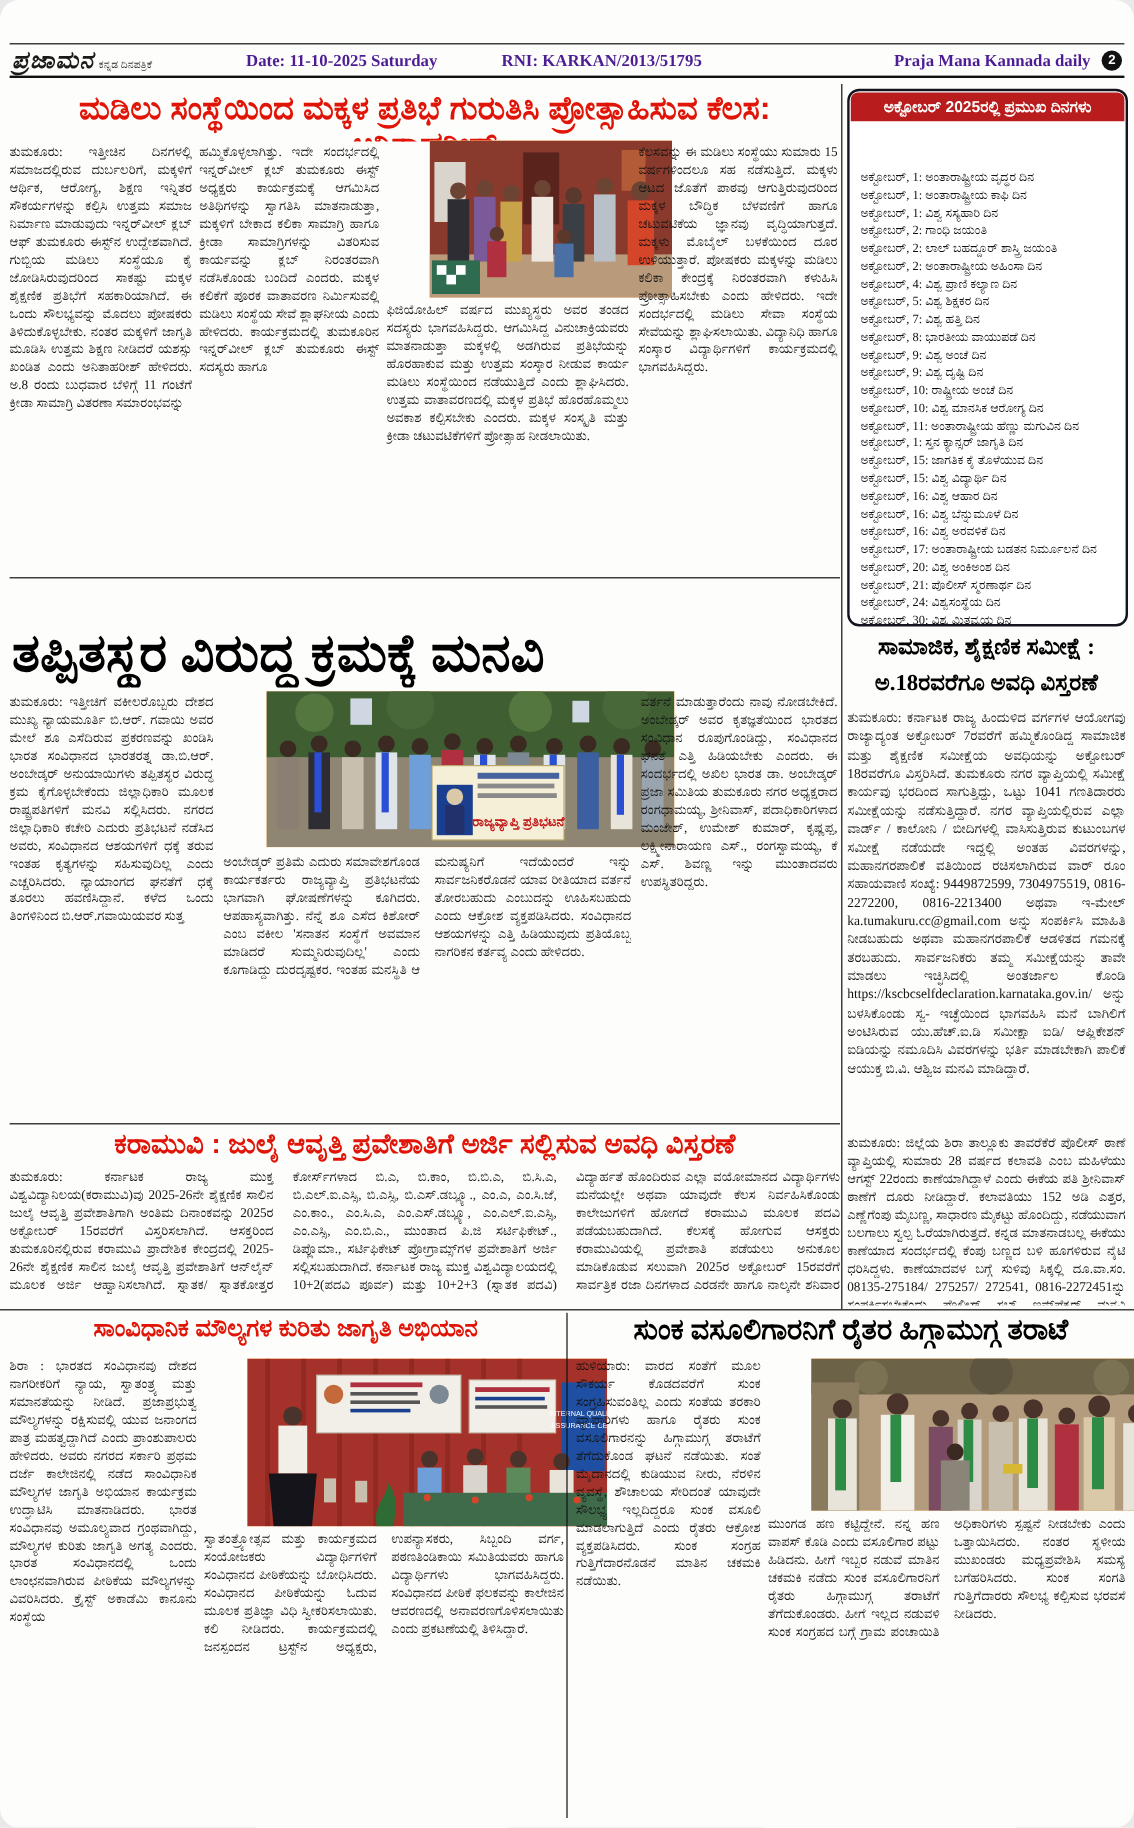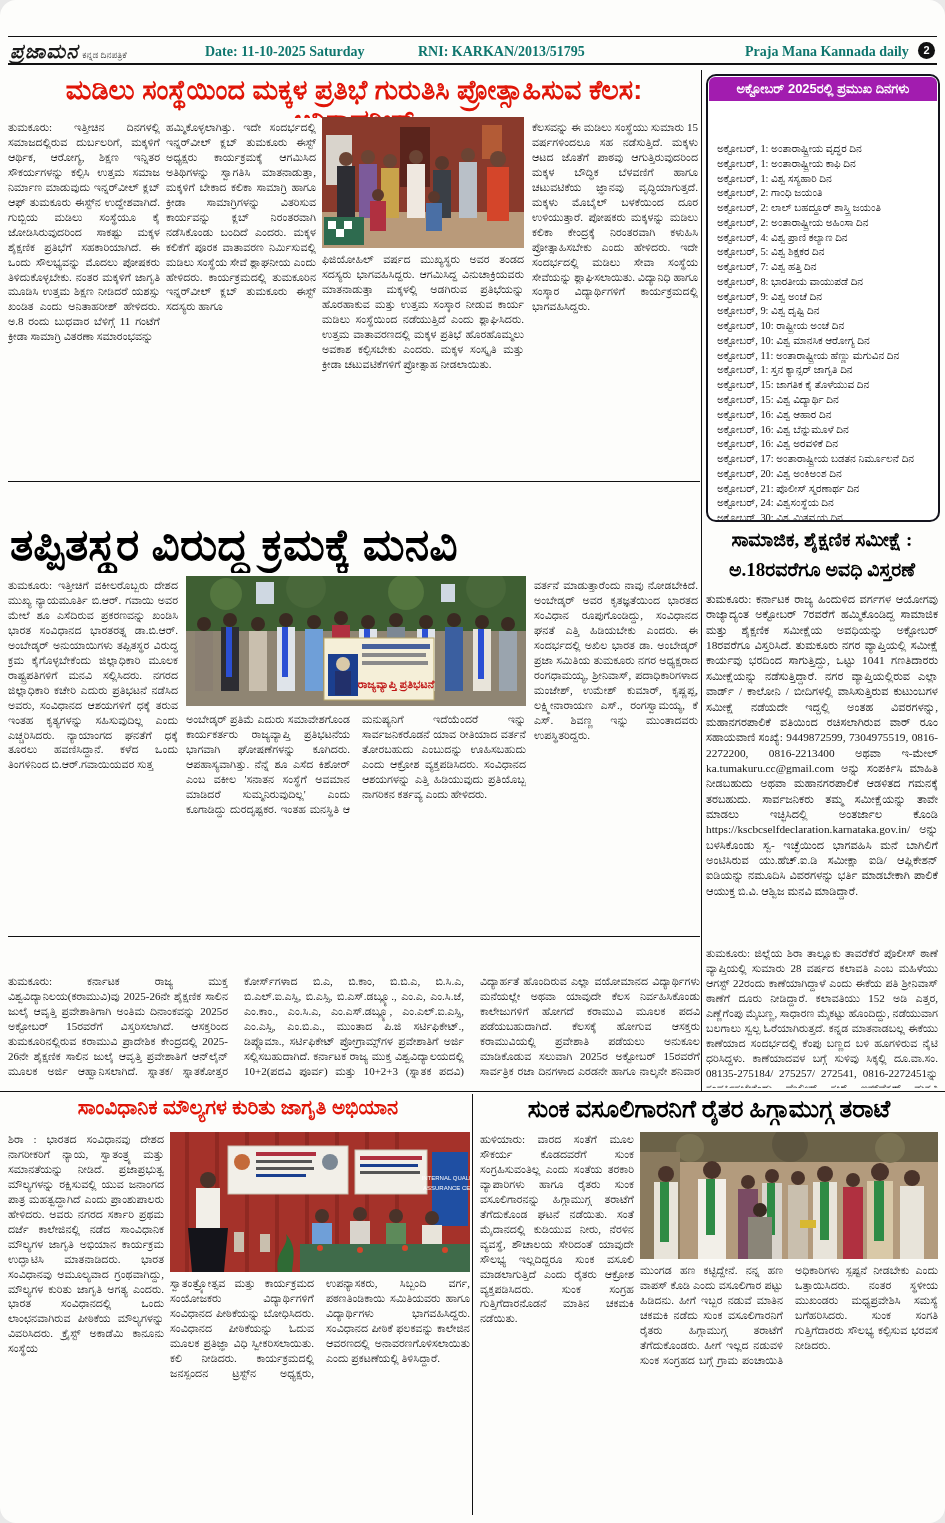--- a/index.html
+++ b/index.html
@@ -18,38 +18,38 @@
     overflow:hidden;word-break:break-word;
   }
   .cols2{column-count:2;column-gap:12px;}
   .cols3{column-count:3;column-gap:16px;}
   .hl{font-family:"Liberation Sans",sans-serif;font-weight:bold;line-height:1.1;overflow:hidden;}
   .hl-red{color:var(--red);}
   .hl-black{color:#000;}
   .center{text-align:center;}
   .masthead-logo{font:italic bold 20px "Liberation Serif",serif;color:#1a1a1a;letter-spacing:1px;}
   .masthead-sub{font:9px "Liberation Serif",serif;color:#333;}
-  .masthead-item{font:bold 14px "Liberation Serif",serif;color:#0f766e;}
+  .masthead-item{font:bold 14px "Liberation Serif",serif;color:#4c1d95;}
   .page-circle{
     width:17px;height:17px;border-radius:50%;background:#111;color:#fff;
     font:bold 11px/17px "Liberation Sans",sans-serif;text-align:center;
   }
   .oct-box{
     border:2px solid #14141e;border-radius:10px;background:#fff;overflow:hidden;
   }
   .oct-head{
-    background:#a21caf;color:#fff;font:bold 13px/24px "Liberation Sans",sans-serif;
+    background:#b91c1c;color:#fff;font:bold 13px/24px "Liberation Sans",sans-serif;
     text-align:center;border-radius:6px 6px 0 0;margin:1px;
   }
   .oct-list{padding:5px 7px 4px 9px;margin-top:36px;}
   .oct-item{
     font:10.4px/1.42 "Liberation Serif",serif;color:#101010;text-align:left;
   }
   .rail-hl{font:bold 19px/1.25 "Liberation Serif",serif;color:#000;text-align:center;overflow:hidden;}
-  .photo-frame{overflow:hidden;background:#fdba74;}
+  .photo-frame{overflow:hidden;background:#fdba74;margin-left:36px;}
   svg{display:block;}
 </style>
 </head>
 <body>
 
 <div id="paper">
 
   <div class="abs rule" style="left:8px;top:36px;width:929px;height:1px"></div>
   <div class="abs" style="left:10px;top:40px;width:190px;height:22px">
     <span class="masthead-logo">ಪ್ರಜಾ​ಮನ</span>
@@ -95,21 +95,21 @@
       <rect x="6" y="104" width="8" height="8" fill="#fff"></rect>
         <rect x="22" y="104" width="8" height="8" fill="#fff"></rect>
         <rect x="14" y="112" width="8" height="8" fill="#fff"></rect>
     </svg>
   </div>
   <div class="abs body-text" style="left:322px;top:252px;width:202px;height:226px">ಫಿಜಿಯೋಹಿಲ್ ವರ್ಷದ ಮುಖ್ಯಸ್ಥರು ಅವರ ತಂಡದ ಸದಸ್ಯರು ಭಾಗವಹಿಸಿದ್ದರು. ಆಗಮಿಸಿದ್ದ ವಿನುಚಾಕ್ರಿಯವರು ಮಾತನಾಡುತ್ತಾ ಮಕ್ಕಳಲ್ಲಿ ಅಡಗಿರುವ ಪ್ರತಿಭೆಯನ್ನು ಹೊರಹಾಕುವ ಮತ್ತು ಉತ್ತಮ ಸಂಸ್ಕಾರ ನೀಡುವ ಕಾರ್ಯ ಮಡಿಲು ಸಂಸ್ಥೆಯಿಂದ ನಡೆಯುತ್ತಿದೆ ಎಂದು ಶ್ಲಾಘಿಸಿದರು. ಉತ್ತಮ ವಾತಾವರಣದಲ್ಲಿ ಮಕ್ಕಳ ಪ್ರತಿಭೆ ಹೊರಹೊಮ್ಮಲು ಅವಕಾಶ ಕಲ್ಪಿಸಬೇಕು ಎಂದರು. ಮಕ್ಕಳ ಸಂಸ್ಕೃತಿ ಮತ್ತು ಕ್ರೀಡಾ ಚಟುವಟಿಕೆಗಳಿಗೆ ಪ್ರೋತ್ಸಾಹ ನೀಡಲಾಯಿತು.</div>
   <div class="abs body-text" style="left:532px;top:120px;width:166px;height:358px">ಕೆಲಸವನ್ನು ಈ ಮಡಿಲು ಸಂಸ್ಥೆಯು ಸುಮಾರು 15 ವರ್ಷಗಳಿಂದಲೂ ಸಹ ನಡೆಸುತ್ತಿದೆ. ಮಕ್ಕಳು ಆಟದ ಜೊತೆಗೆ ಪಾಠವು ಆಗುತ್ತಿರುವುದರಿಂದ ಮಕ್ಕಳ ಬೌದ್ಧಿಕ ಬೆಳವಣಿಗೆ ಹಾಗೂ ಚಟುವಟಿಕೆಯ ಜ್ಞಾನವು ವೃದ್ಧಿಯಾಗುತ್ತದೆ. ಮಕ್ಕಳು ಮೊಬೈಲ್ ಬಳಕೆಯಿಂದ ದೂರ ಉಳಿಯುತ್ತಾರೆ. ಪೋಷಕರು ಮಕ್ಕಳನ್ನು ಮಡಿಲು ಕಲಿಕಾ ಕೇಂದ್ರಕ್ಕೆ ನಿರಂತರವಾಗಿ ಕಳುಹಿಸಿ ಪ್ರೋತ್ಸಾಹಿಸಬೇಕು ಎಂದು ಹೇಳಿದರು. ಇದೇ ಸಂದರ್ಭದಲ್ಲಿ ಮಡಿಲು ಸೇವಾ ಸಂಸ್ಥೆಯ ಸೇವೆಯನ್ನು ಶ್ಲಾಘಿಸಲಾಯಿತು. ವಿದ್ಯಾನಿಧಿ ಹಾಗೂ ಸಂಸ್ಕಾರ ವಿದ್ಯಾರ್ಥಿಗಳಿಗೆ ಕಾರ್ಯಕ್ರಮದಲ್ಲಿ ಭಾಗವಹಿಸಿದ್ದರು.</div>
 
   <div class="abs rule" style="left:8px;top:481px;width:692px;height:1px"></div>
 
-  <div class="abs hl hl-black" style="left:10px;top:521px;width:690px;height:52px;font-size:44px;font-family:Liberation Sans, sans-serif">ತಪ್ಪಿತಸ್ಥರ ವಿರುದ್ಧ ಕ್ರಮಕ್ಕೆ ಮನವಿ</div>
+  <div class="abs hl hl-black" style="left:10px;top:521px;width:690px;height:52px;font-size:44px;font-family:Liberation Serif, serif">ತಪ್ಪಿತಸ್ಥರ ವಿರುದ್ಧ ಕ್ರಮಕ್ಕೆ ಮನವಿ</div>
 
   <div class="abs body-text" style="left:8px;top:578px;width:170px;height:356px">ತುಮಕೂರು: ಇತ್ತೀಚಿಗೆ ವಕೀಲರೊಬ್ಬರು ದೇಶದ ಮುಖ್ಯ ನ್ಯಾಯಮೂರ್ತಿ ಬಿ.ಆರ್. ಗವಾಯಿ ಅವರ ಮೇಲೆ ಶೂ ಎಸೆದಿರುವ ಪ್ರಕರಣವನ್ನು ಖಂಡಿಸಿ ಭಾರತ ಸಂವಿಧಾನದ ಭಾರತರತ್ನ ಡಾ.ಬಿ.ಆರ್. ಅಂಬೇಡ್ಕರ್ ಅನುಯಾಯಿಗಳು ತಪ್ಪಿತಸ್ಥರ ವಿರುದ್ಧ ಕ್ರಮ ಕೈಗೊಳ್ಳಬೇಕೆಂದು ಜಿಲ್ಲಾಧಿಕಾರಿ ಮೂಲಕ ರಾಷ್ಟ್ರಪತಿಗಳಿಗೆ ಮನವಿ ಸಲ್ಲಿಸಿದರು. ನಗರದ ಜಿಲ್ಲಾಧಿಕಾರಿ ಕಚೇರಿ ಎದುರು ಪ್ರತಿಭಟನೆ ನಡೆಸಿದ ಅವರು, ಸಂವಿಧಾನದ ಆಶಯಗಳಿಗೆ ಧಕ್ಕೆ ತರುವ ಇಂತಹ ಕೃತ್ಯಗಳನ್ನು ಸಹಿಸುವುದಿಲ್ಲ ಎಂದು ಎಚ್ಚರಿಸಿದರು. ನ್ಯಾಯಾಂಗದ ಘನತೆಗೆ ಧಕ್ಕೆ ತೂರಲು ಹವಣಿಸಿದ್ದಾನೆ. ಕಳೆದ ಒಂದು ತಿಂಗಳಿನಿಂದ ಬಿ.ಆರ್.ಗವಾಯಿಯವರ ಸುತ್ತ</div>
 
   <div class="abs photo-frame" style="left:186px;top:576px;width:340px;height:130px">
     <svg width="340" height="130" viewBox="0 0 340 130">
       <rect width="340" height="130" fill="#8f8573"></rect>
       <rect width="340" height="55" fill="#3f5f33"></rect>
       <circle cx="40" cy="18" r="16" fill="#54763f"></circle>
         <circle cx="120" cy="12" r="20" fill="#49683a"></circle>
         <circle cx="220" cy="16" r="18" fill="#54763f"></circle>
@@ -157,20 +157,21 @@
         <rect x="176" y="85" width="66" height="4" fill="#8a8a8a"></rect>
         <text x="210" y="112" text-anchor="middle" font-size="11" font-weight="bold" fill="#c01818" font-family="Liberation Sans, sans-serif">ರಾಜ್ಯವ್ಯಾಪ್ತಿ ಪ್ರತಿಭಟನೆ</text>
       </g>
     </svg>
   </div>
   <div class="abs body-text cols2" style="left:186px;top:712px;width:340px;height:222px">ಅಂಬೇಡ್ಕರ್ ಪ್ರತಿಮೆ ಎದುರು ಸಮಾವೇಶಗೊಂಡ ಕಾರ್ಯಕರ್ತರು ರಾಜ್ಯವ್ಯಾಪ್ತಿ ಪ್ರತಿಭಟನೆಯ ಭಾಗವಾಗಿ ಘೋಷಣೆಗಳನ್ನು ಕೂಗಿದರು. ಆಪಹಾಸ್ಯವಾಗಿತ್ತು. ನೆನ್ನೆ ಶೂ ಎಸೆದ ಕಿಶೋರ್ ಎಂಬ ವಕೀಲ 'ಸನಾತನ ಸಂಸ್ಥೆಗೆ ಅವಮಾನ ಮಾಡಿದರೆ ಸುಮ್ಮನಿರುವುದಿಲ್ಲ' ಎಂದು ಕೂಗಾಡಿದ್ದು ದುರದೃಷ್ಟಕರ. ಇಂತಹ ಮನಸ್ಥಿತಿ ಆ ಮನುಷ್ಯನಿಗೆ ಇದೆಯೆಂದರೆ ಇನ್ನು ಸಾರ್ವಜನಿಕರೊಡನೆ ಯಾವ ರೀತಿಯಾದ ವರ್ತನೆ ತೋರಬಹುದು ಎಂಬುದನ್ನು ಊಹಿಸಬಹುದು ಎಂದು ಆಕ್ರೋಶ ವ್ಯಕ್ತಪಡಿಸಿದರು. ಸಂವಿಧಾನದ ಆಶಯಗಳನ್ನು ಎತ್ತಿ ಹಿಡಿಯುವುದು ಪ್ರತಿಯೊಬ್ಬ ನಾಗರಿಕನ ಕರ್ತವ್ಯ ಎಂದು ಹೇಳಿದರು.</div>
   <div class="abs body-text" style="left:534px;top:578px;width:164px;height:356px">ವರ್ತನೆ ಮಾಡುತ್ತಾರೆಂದು ನಾವು ನೋಡಬೇಕಿದೆ. ಅಂಬೇಡ್ಕರ್ ಅವರ ಕೃತಜ್ಞತೆಯಿಂದ ಭಾರತದ ಸಂವಿಧಾನ ರೂಪುಗೊಂಡಿದ್ದು, ಸಂವಿಧಾನದ ಘನತೆ ಎತ್ತಿ ಹಿಡಿಯಬೇಕು ಎಂದರು. ಈ ಸಂದರ್ಭದಲ್ಲಿ ಅಖಿಲ ಭಾರತ ಡಾ. ಅಂಬೇಡ್ಕರ್ ಪ್ರಜಾ ಸಮಿತಿಯ ತುಮಕೂರು ನಗರ ಅಧ್ಯಕ್ಷರಾದ ರಂಗಧಾಮಯ್ಯ, ಶ್ರೀನಿವಾಸ್, ಪದಾಧಿಕಾರಿಗಳಾದ ಮಂಜೇಶ್, ಉಮೇಶ್ ಕುಮಾರ್, ಕೃಷ್ಣಪ್ಪ, ಲಕ್ಷ್ಮೀನಾರಾಯಣ ಎಸ್., ರಂಗಸ್ವಾಮಯ್ಯ, ಕೆ ಎಸ್. ಶಿವಣ್ಣ ಇನ್ನು ಮುಂತಾದವರು ಉಪಸ್ಥಿತರಿದ್ದರು.</div>
 
   <div class="abs rule" style="left:8px;top:936px;width:692px;height:1px"></div>
 
+  <div class="abs hl hl-red center" style="left:8px;top:941px;width:692px;height:30px;font-size:23px">ಕರಾಮುವಿ : ಜುಲೈ ಆವೃತ್ತಿ ಪ್ರವೇಶಾತಿಗೆ ಅರ್ಜಿ ಸಲ್ಲಿಸುವ ಅವಧಿ ವಿಸ್ತರಣೆ</div>
   <div class="abs body-text cols3" style="left:8px;top:974px;width:692px;height:114px">ತುಮಕೂರು: ಕರ್ನಾಟಕ ರಾಜ್ಯ ಮುಕ್ತ ವಿಶ್ವವಿದ್ಯಾನಿಲಯ(ಕರಾಮುವಿ)ವು 2025-26ನೇ ಶೈಕ್ಷಣಿಕ ಸಾಲಿನ ಜುಲೈ ಆವೃತ್ತಿ ಪ್ರವೇಶಾತಿಗಾಗಿ ಅಂತಿಮ ದಿನಾಂಕವನ್ನು 2025ರ ಅಕ್ಟೋಬರ್ 15ರವರೆಗೆ ವಿಸ್ತರಿಸಲಾಗಿದೆ. ಆಸಕ್ತರಿಂದ ತುಮಕೂರಿನಲ್ಲಿರುವ ಕರಾಮುವಿ ಪ್ರಾದೇಶಿಕ ಕೇಂದ್ರದಲ್ಲಿ 2025-26ನೇ ಶೈಕ್ಷಣಿಕ ಸಾಲಿನ ಜುಲೈ ಆವೃತ್ತಿ ಪ್ರವೇಶಾತಿಗೆ ಆನ್‌ಲೈನ್ ಮೂಲಕ ಅರ್ಜಿ ಆಹ್ವಾನಿಸಲಾಗಿದೆ. ಸ್ನಾತಕ/ ಸ್ನಾತಕೋತ್ತರ ಕೋರ್ಸ್‌ಗಳಾದ ಬಿ.ಎ, ಬಿ.ಕಾಂ, ಬಿ.ಬಿ.ಎ, ಬಿ.ಸಿ.ಎ, ಬಿ.ಎಲ್.ಐ.ಎಸ್ಸಿ, ಬಿ.ಎಸ್ಸಿ, ಬಿ.ಎಸ್.ಡಬ್ಲ್ಯೂ., ಎಂ.ಎ, ಎಂ.ಸಿ.ಜೆ, ಎಂ.ಕಾಂ., ಎಂ.ಸಿ.ಎ, ಎಂ.ಎಸ್.ಡಬ್ಲ್ಯೂ, ಎಂ.ಎಲ್.ಐ.ಎಸ್ಸಿ, ಎಂ.ಎಸ್ಸಿ, ಎಂ.ಬಿ.ಎ., ಮುಂತಾದ ಪಿ.ಜಿ ಸರ್ಟಿಫಿಕೇಟ್., ಡಿಪ್ಲೊಮಾ., ಸರ್ಟಿಫಿಕೇಟ್ ಪ್ರೋಗ್ರಾಮ್ಸ್‌ಗಳ ಪ್ರವೇಶಾತಿಗೆ ಅರ್ಜಿ ಸಲ್ಲಿಸಬಹುದಾಗಿದೆ. ಕರ್ನಾಟಕ ರಾಜ್ಯ ಮುಕ್ತ ವಿಶ್ವವಿದ್ಯಾಲಯದಲ್ಲಿ 10+2(ಪದವಿ ಪೂರ್ವ) ಮತ್ತು 10+2+3 (ಸ್ನಾತಕ ಪದವಿ) ವಿದ್ಯಾರ್ಹತೆ ಹೊಂದಿರುವ ಎಲ್ಲಾ ವಯೋಮಾನದ ವಿದ್ಯಾರ್ಥಿಗಳು ಮನೆಯಲ್ಲೇ ಅಥವಾ ಯಾವುದೇ ಕೆಲಸ ನಿರ್ವಹಿಸಿಕೊಂಡು ಕಾಲೇಜುಗಳಿಗೆ ಹೋಗದೆ ಕರಾಮುವಿ ಮೂಲಕ ಪದವಿ ಪಡೆಯಬಹುದಾಗಿದೆ. ಕೆಲಸಕ್ಕೆ ಹೋಗುವ ಆಸಕ್ತರು ಕರಾಮುವಿಯಲ್ಲಿ ಪ್ರವೇಶಾತಿ ಪಡೆಯಲು ಅನುಕೂಲ ಮಾಡಿಕೊಡುವ ಸಲುವಾಗಿ 2025ರ ಅಕ್ಟೋಬರ್ 15ರವರೆಗೆ ಸಾರ್ವತ್ರಿಕ ರಜಾ ದಿನಗಳಾದ ಎರಡನೇ ಹಾಗೂ ನಾಲ್ಕನೇ ಶನಿವಾರ ಮತ್ತು ಭಾನುವಾರಗಳಂದು ಸಹ ಕಚೇರಿ ಕಾರ್ಯನಿರ್ವಹಿಸಲಿದೆ. ಹೆಚ್ಚಿನ ಮಾಹಿತಿಗಾಗಿ ಕರಾಮುವಿ ಪ್ರಾದೇಶಿಕ ಕೇಂದ್ರ, ತುಮಕೂರು ವಿಶ್ವವಿದ್ಯಾನಿಲಯ ಆವರಣ, ತುಮಕೂರು-572105. ದೂರವಾಣಿ ಸಂಖ್ಯೆ- 0816-2955580, 9844506629, 9886112434, 7349474339ನ್ನು ಸಂಪರ್ಕಿಸಬಹುದು ಎಂದು ಪ್ರಾದೇಶಿಕ ನಿರ್ದೇಶಕ ಡಾ. ಲೋಕೇಶ ಆರ್. ಪ್ರಕಟಣೆಯಲ್ಲಿ ತಿಳಿಸಿದ್ದಾರೆ.</div>
 
   <div class="abs rule" style="left:0px;top:1091px;width:945px;height:1px"></div>
 
   <div class="abs hl hl-red center" style="left:8px;top:1096px;width:460px;height:32px;font-size:20px">ಸಾಂವಿಧಾನಿಕ ಮೌಲ್ಯಗಳ ಕುರಿತು ಜಾಗೃತಿ ಅಭಿಯಾನ</div>
   <div class="abs body-text" style="left:8px;top:1132px;width:156px;height:381px">ಶಿರಾ : ಭಾರತದ ಸಂವಿಧಾನವು ದೇಶದ ನಾಗರೀಕರಿಗೆ ನ್ಯಾಯ, ಸ್ವಾತಂತ್ರ್ಯ ಮತ್ತು ಸಮಾನತೆಯನ್ನು ನೀಡಿದೆ. ಪ್ರಜಾಪ್ರಭುತ್ವ ಮೌಲ್ಯಗಳನ್ನು ರಕ್ಷಿಸುವಲ್ಲಿ ಯುವ ಜನಾಂಗದ ಪಾತ್ರ ಮಹತ್ವದ್ದಾಗಿದೆ ಎಂದು ಪ್ರಾಂಶುಪಾಲರು ಹೇಳಿದರು. ಅವರು ನಗರದ ಸರ್ಕಾರಿ ಪ್ರಥಮ ದರ್ಜೆ ಕಾಲೇಜಿನಲ್ಲಿ ನಡೆದ ಸಾಂವಿಧಾನಿಕ ಮೌಲ್ಯಗಳ ಜಾಗೃತಿ ಅಭಿಯಾನ ಕಾರ್ಯಕ್ರಮ ಉದ್ಘಾಟಿಸಿ ಮಾತನಾಡಿದರು. ಭಾರತ ಸಂವಿಧಾನವು ಅಮೂಲ್ಯವಾದ ಗ್ರಂಥವಾಗಿದ್ದು, ಮೌಲ್ಯಗಳ ಕುರಿತು ಜಾಗೃತಿ ಅಗತ್ಯ ಎಂದರು. ಭಾರತ ಸಂವಿಧಾನದಲ್ಲಿ ಒಂದು ಲಾಂಛನವಾಗಿರುವ ಪೀಠಿಕೆಯ ಮೌಲ್ಯಗಳನ್ನು ವಿವರಿಸಿದರು. ಕ್ರೈಸ್ಟ್ ಅಕಾಡೆಮಿ ಕಾನೂನು ಸಂಸ್ಥೆಯ</div>
 
   <div class="abs photo-frame" style="left:170px;top:1132px;width:300px;height:140px">
     <svg width="300" height="140" viewBox="0 0 300 140">
       <rect width="300" height="140" fill="#a5322a"></rect>

